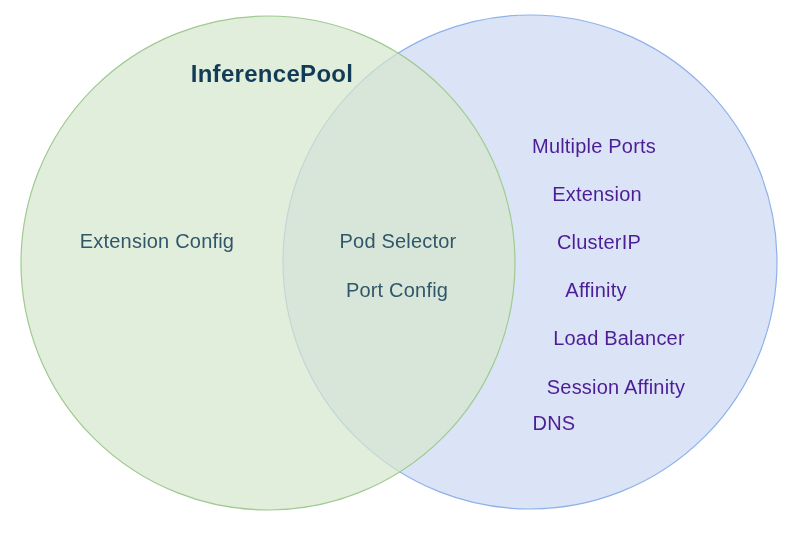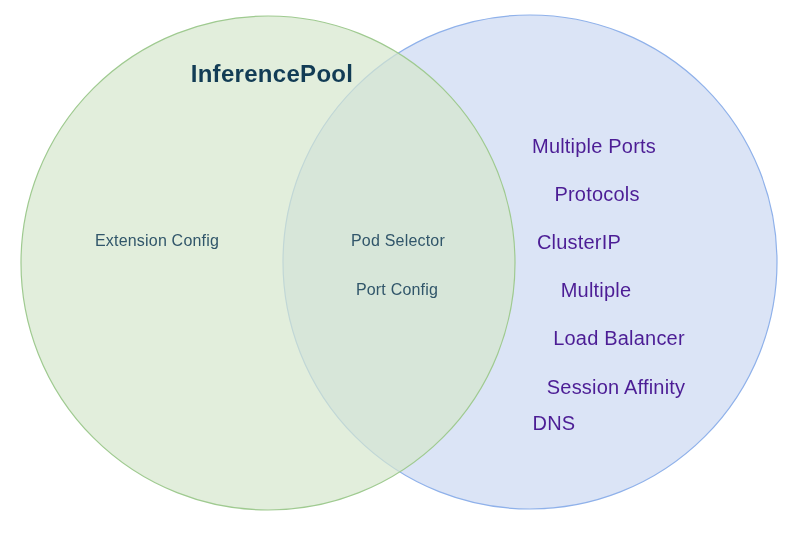--- a/index.html
+++ b/index.html
@@ -28,21 +28,21 @@
     line-height: 1;
   }
   .circle-title {
     font-size: 24px;
     font-weight: 700;
     letter-spacing: 0.3px;
   }
   .left-title  { color: #123c55; }
   .right-title { color: #1b51a8; }
   .green-item {
-    font-size: 16px;
+    font-size: 20px;
     color: #31566a;
     letter-spacing: 0.2px;
   }
   .blue-item {
     font-size: 20px;
     color: #4c1d95;
     letter-spacing: 0.2px;
   }
 </style>
 </head>
@@ -58,20 +58,20 @@
   </svg>
 
   <div class="label circle-title left-title" style="left:272px; top:74px">InferencePool</div>
 
   <div class="label green-item" style="left:157px; top:241px">Extension Config</div>
 
   <div class="label green-item" style="left:398px; top:241px">Pod Selector</div>
   <div class="label green-item" style="left:397px; top:290px">Port Config</div>
 
   <div class="label blue-item" style="left:594px; top:146px">Multiple Ports</div>
-  <div class="label blue-item" style="left:597px; top:194px">Protocols</div>
-  <div class="label blue-item" style="left:579px; top:242px">ClusterIP</div>
-  <div class="label blue-item" style="left:596px; top:290px">Multiple</div>
+  <div class="label blue-item" style="left:597px; top:194px">Extension</div>
+  <div class="label blue-item" style="left:599px; top:242px">ClusterIP</div>
+  <div class="label blue-item" style="left:596px; top:290px">Affinity</div>
   <div class="label blue-item" style="left:619px; top:338px">Load Balancer</div>
   <div class="label blue-item" style="left:616px; top:387px">Session Affinity</div>
   <div class="label blue-item" style="left:554px; top:423px">DNS</div>
 
 </div>
 
 </body></html>

